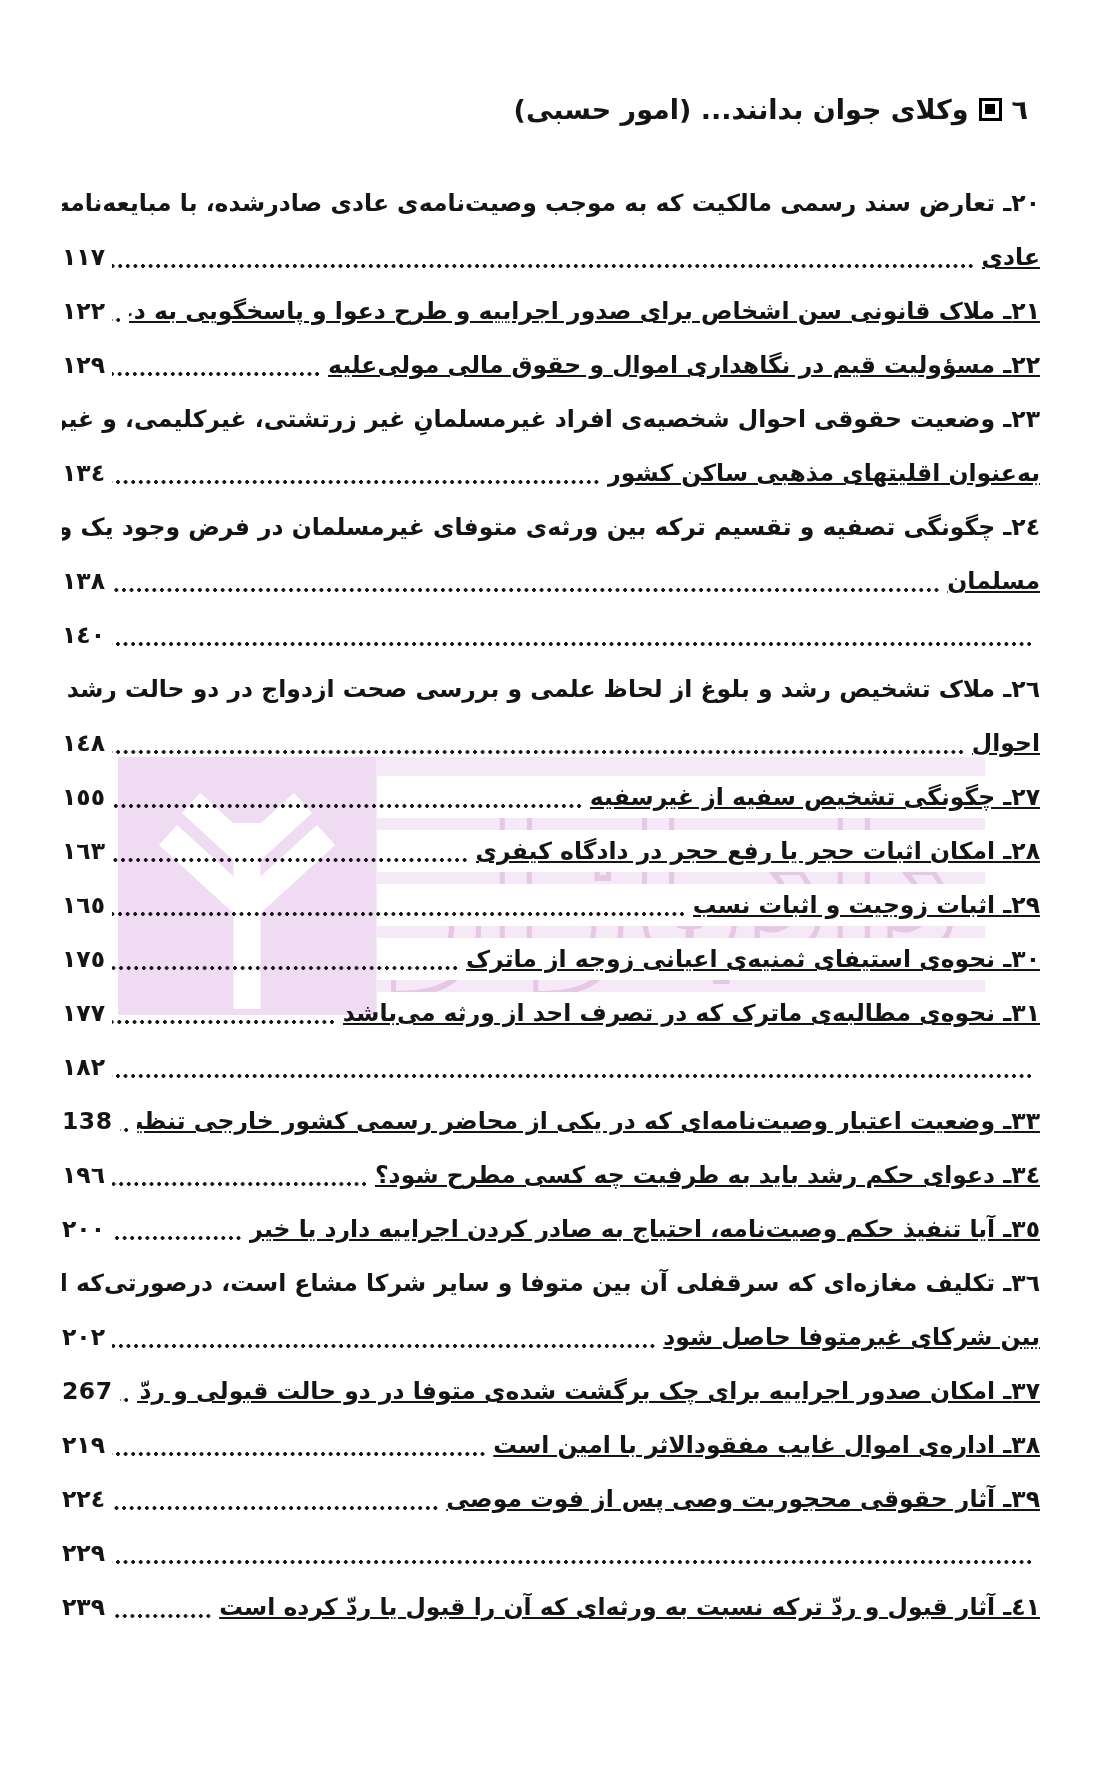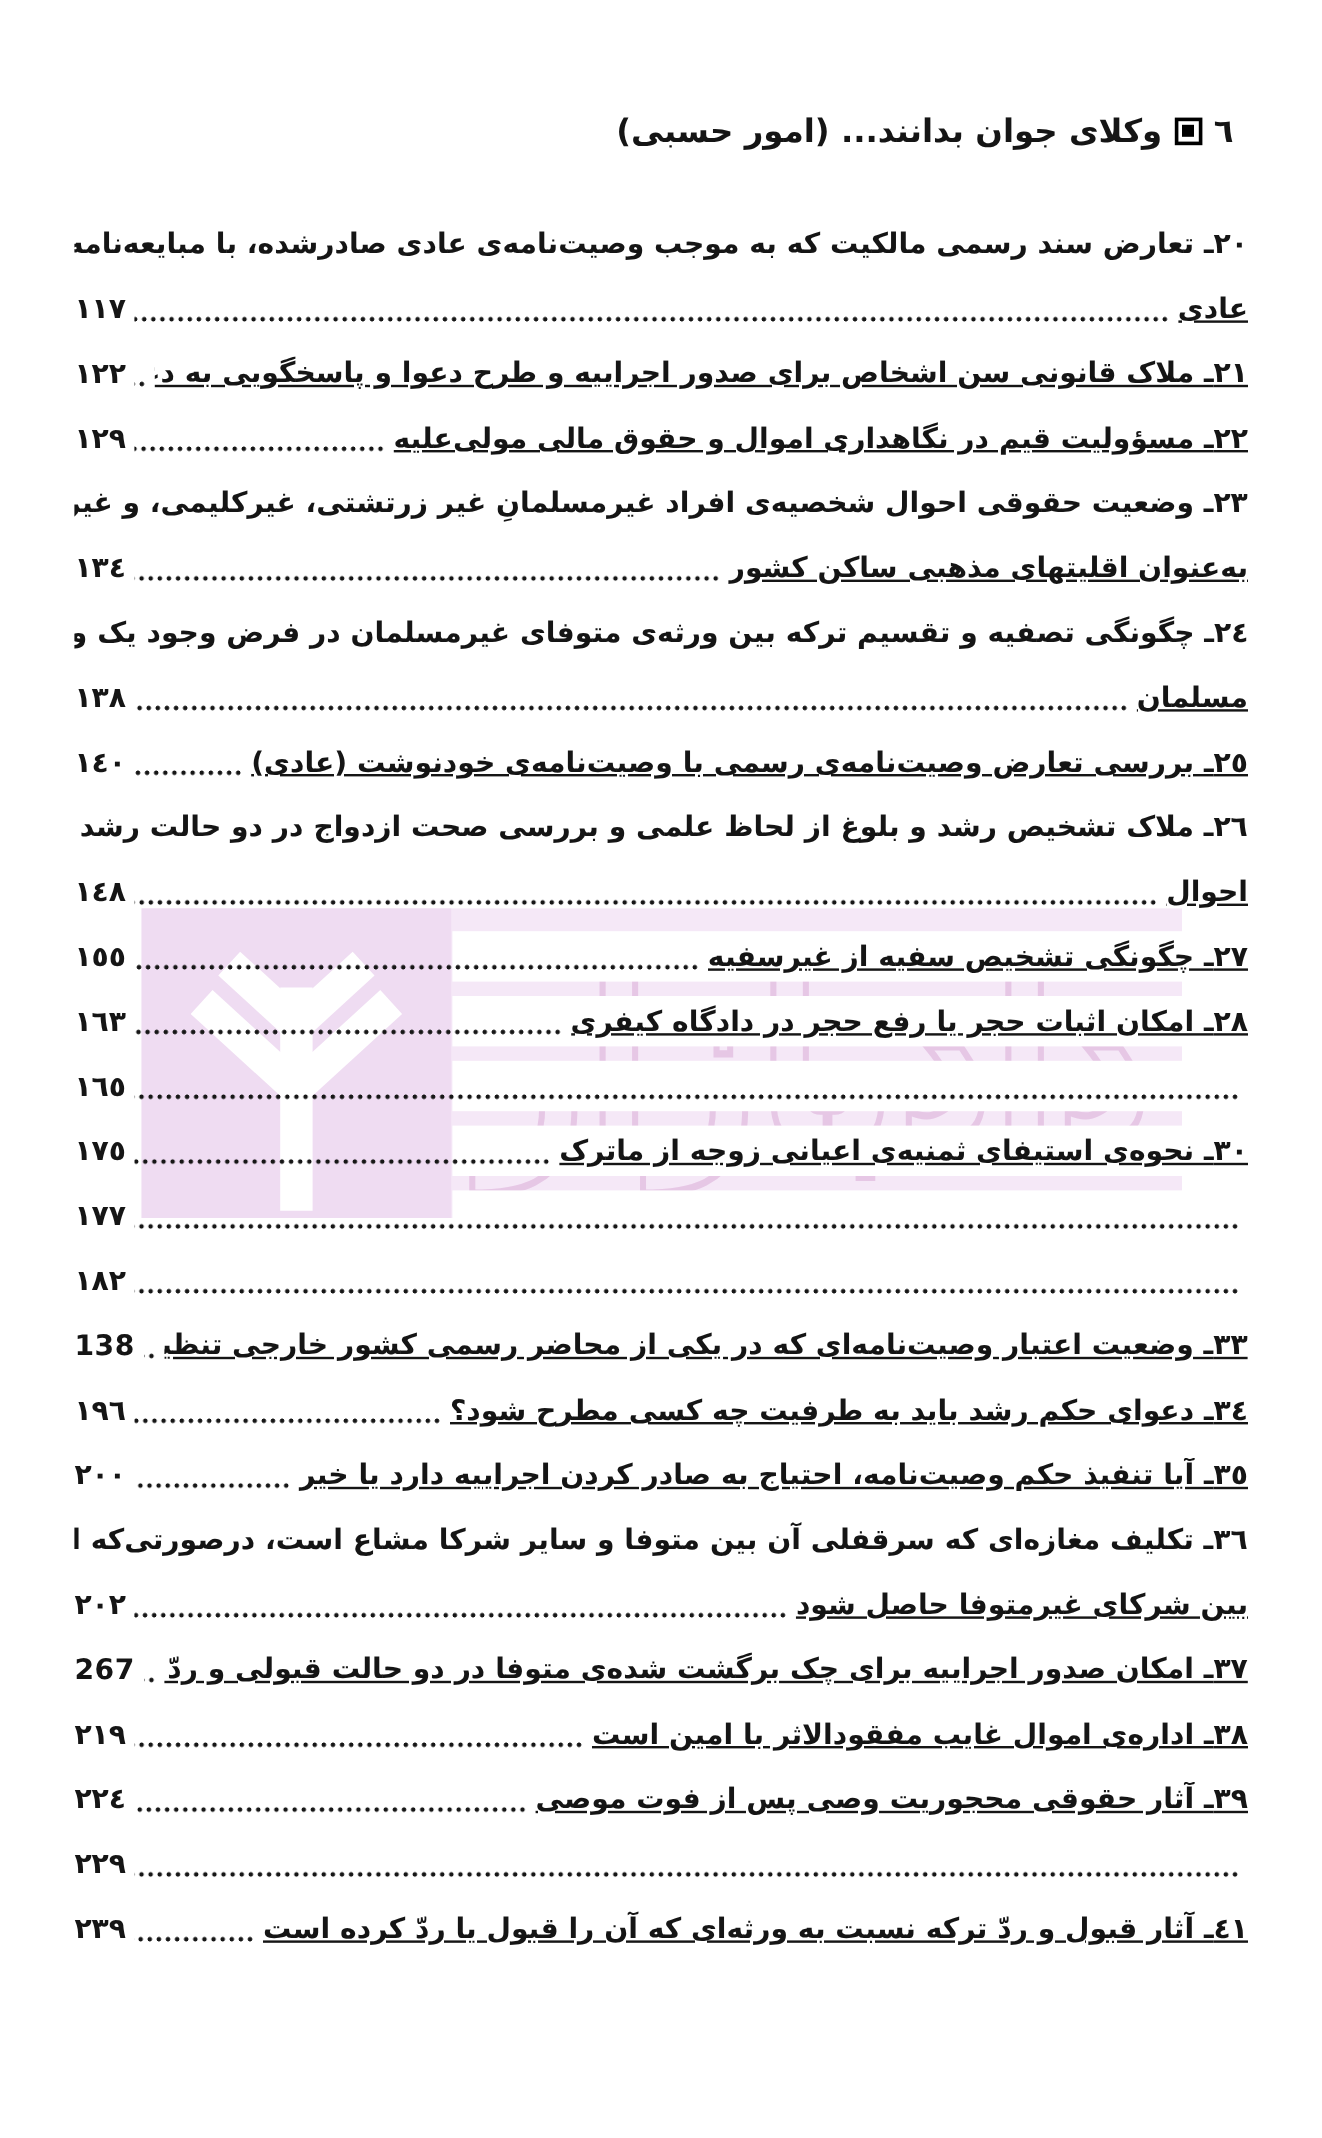--- a/index.html
+++ b/index.html
@@ -105,50 +105,51 @@
       <span class="dots"></span>
       <span class="pg">١٣٤</span>
     </div>
     <div class="row just">٢٤ـ چگونگی تصفیه و تقسیم ترکه بین ورثه‌ی متوفای غیرمسلمان در فرض وجود یک وارث</div>
     <div class="row">
       <span class="t">مسلمان</span>
       <span class="dots"></span>
       <span class="pg">١٣٨</span>
     </div>
     <div class="row">
-      <span class="t">٢٥ـ بررسی تعارض وصیت‌نامه‌ی رسمی با وصیت‌نامه‌ی خودنوشت (عادی)</span>
       <span class="dots"></span>
       <span class="pg">١٤٠</span>
     </div>
     <div class="row just">٢٦ـ ملاک تشخیص رشد و بلوغ از لحاظ علمی و بررسی صحت ازدواج در دو حالت رشد یا</div>
     <div class="row">
       <span class="t">احوال</span>
       <span class="dots"></span>
       <span class="pg">١٤٨</span>
     </div>
     <div class="row wm">
       <span class="t">٢٧ـ چگونگی تشخیص سفیه از غیرسفیه</span>
       <span class="dots"></span>
       <span class="pg">١٥٥</span>
     </div>
     <div class="row wm">
       <span class="t">٢٨ـ امکان اثبات حجر یا رفع حجر در دادگاه کیفری</span>
       <span class="dots"></span>
       <span class="pg">١٦٣</span>
     </div>
     <div class="row wm">
+      <span class="t">٢٩ـ اثبات زوجیت و اثبات نسب</span>
       <span class="dots"></span>
       <span class="pg">١٦٥</span>
     </div>
     <div class="row wm">
       <span class="t">٣٠ـ نحوه‌ی استیفای ثمنیه‌ی اعیانی زوجه از ماترک</span>
       <span class="dots"></span>
       <span class="pg">١٧٥</span>
     </div>
     <div class="row wm">
+      <span class="t">٣١ـ نحوه‌ی مطالبه‌ی ماترک که در تصرف احد از ورثه می‌باشد</span>
       <span class="dots"></span>
       <span class="pg">١٧٧</span>
     </div>
     <div class="row">
       <span class="dots"></span>
       <span class="pg">١٨٢</span>
     </div>
     <div class="row">
       <span class="t">٣٣ـ وضعیت اعتبار وصیت‌نامه‌ای که در یکی از محاضر رسمی کشور خارجی تنظیم شده است .</span>
       <span class="dots"></span>

